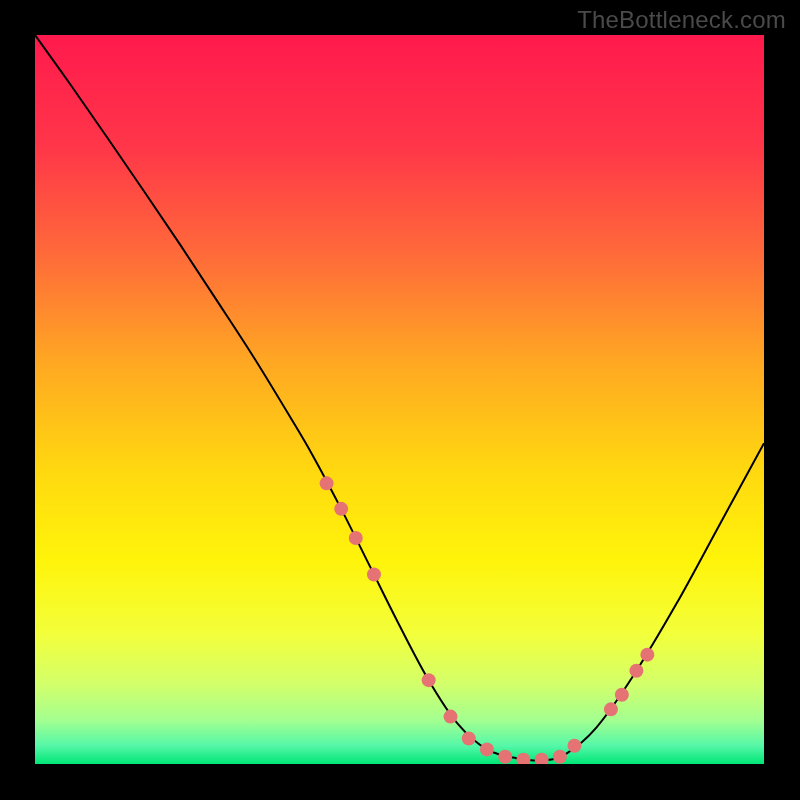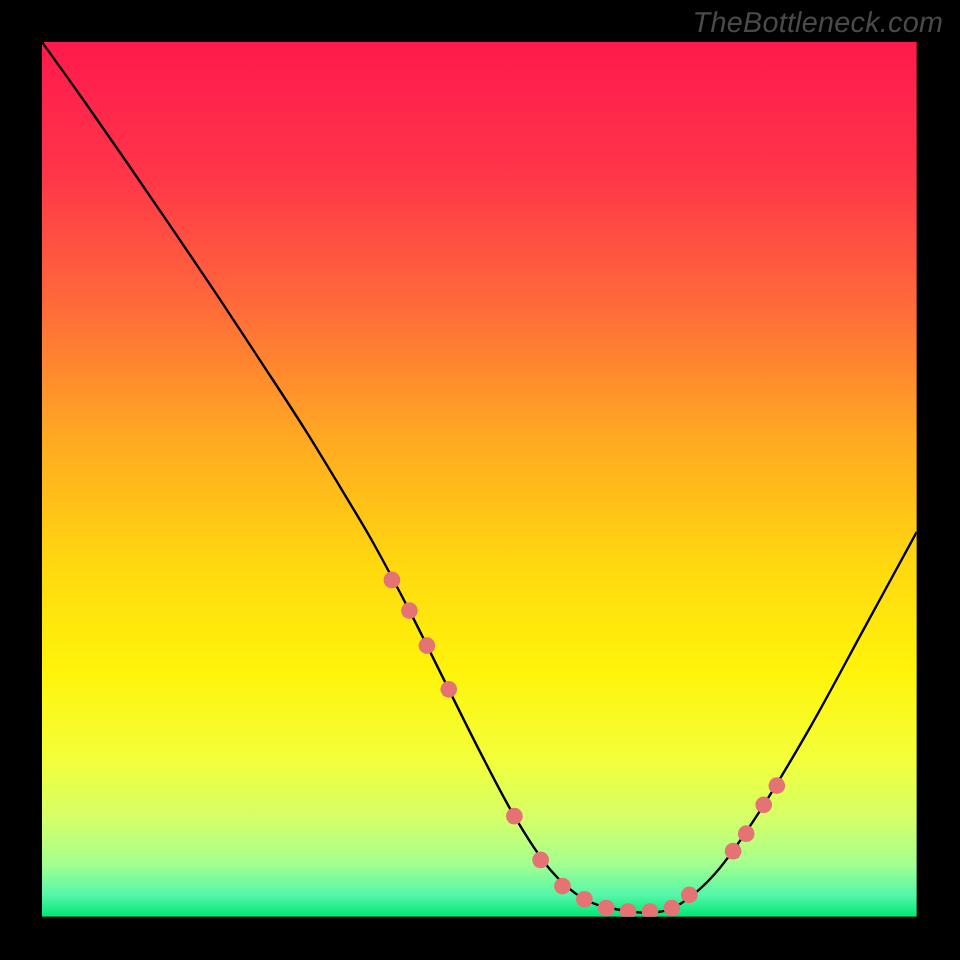--- a/index.html
+++ b/index.html
@@ -13,21 +13,20 @@
   }
   .watermark {
     position: absolute;
     top: 6px;
     right: 14px;
     color: #4a4a4a;
     font-size: 24px;
     font-weight: 500;
     z-index: 10;
     letter-spacing: 0.2px;
-    font-style: italic;
   }
   .plot {
     position: absolute;
     left: 35px;
     top: 35px;
     width: 729px;
     height: 729px;
   }
   .plot svg {
     width: 100%;

